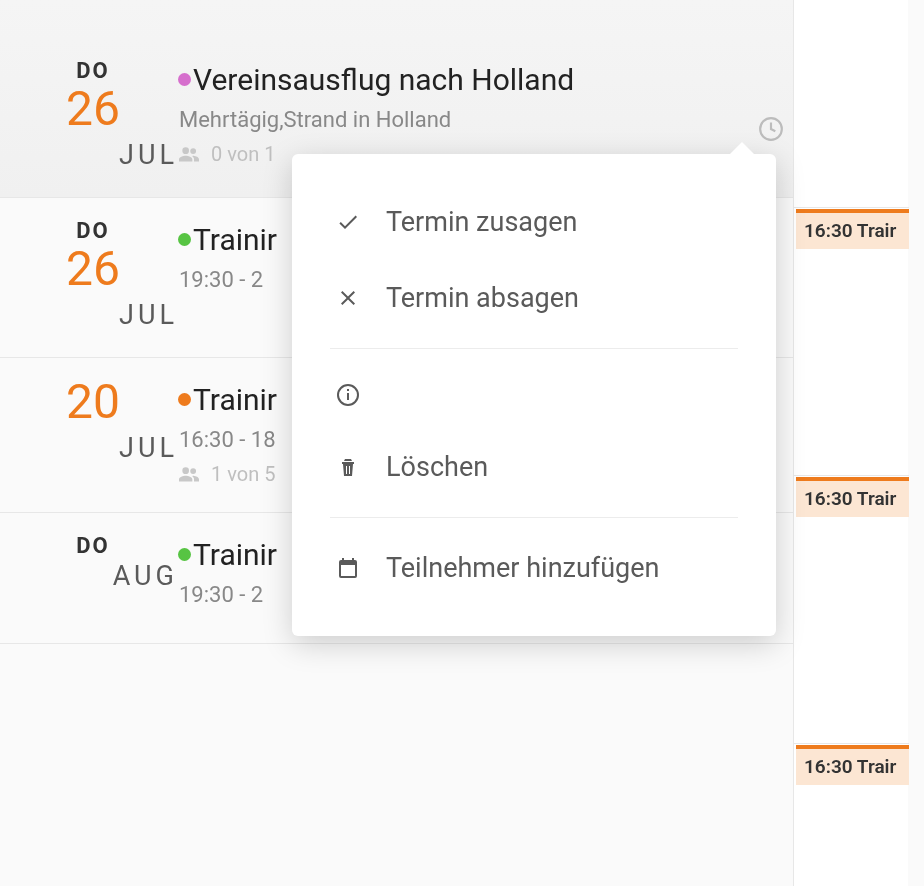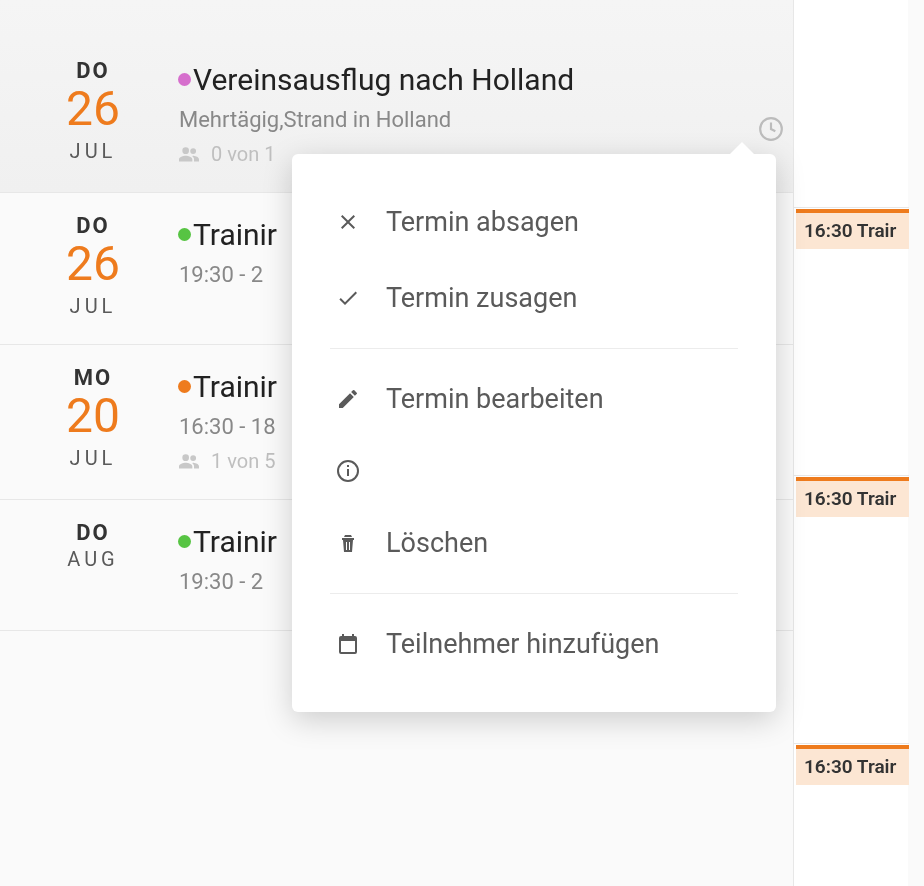--- a/index.html
+++ b/index.html
@@ -43,24 +43,25 @@
     margin-bottom: 2px;
   }
   .date-day {
     font-size: 48px;
     font-weight: 400;
     color: #ee7b1d;
     line-height: 1;
     margin-bottom: 6px;
   }
   .date-month {
-    font-size: 20px;
+    font-size: 27px;
     font-weight: 400;
     letter-spacing: 4px;
     color: #5a5a5a;
+    text-align: right;
   }
 
   .event-body {
     flex: 1;
     padding-right: 30px;
     padding-top: 4px;
   }
   .event-title-line {
     display: flex;
     align-items: center;
@@ -232,21 +233,20 @@
       <div class="event-title-line">
         <span class="dot green"></span>
         <span class="event-title">Trainir</span>
       </div>
       <div class="event-sub">19:30 - 2</div>
     </div>
   </div>
 
   <div class="event-row">
     <div class="date-col">
-      <div class="date-weekday">MO</div>
       <div class="date-day">20</div>
       <div class="date-month">JUL</div>
     </div>
     <div class="event-body">
       <div class="event-title-line">
         <span class="dot orange"></span>
         <span class="event-title">Trainir</span>
       </div>
       <div class="event-sub">16:30 - 18</div>
       <div class="event-attendees">
@@ -295,44 +295,36 @@
     <div class="right-chip" style="top:268px; transform:translateY(1px);">
       <span>16:30 Trair</span>
     </div>
   </div>
 </div>
 
 <div class="popup">
   <div class="popup-item">
     <span class="popup-icon">
       <svg viewBox="0 0 24 24">
+          <path d="M9 16.2 4.8 12l-1.4 1.4L9 19 21 7l-1.4-1.4z"></path>
+        </svg>
+    </span>
+    <span>Termin zusagen</span>
+  </div>
+  <div class="popup-item">
+    <span class="popup-icon">
+      <svg viewBox="0 0 24 24">
           <path d="M19 6.4 17.6 5 12 10.6 6.4 5 5 6.4 10.6 12 5 17.6 6.4 19 12 13.4 17.6 19 19 17.6 13.4 12z"></path>
         </svg>
     </span>
     <span>Termin absagen</span>
   </div>
-  <div class="popup-item">
-    <span class="popup-icon">
-      <svg viewBox="0 0 24 24">
-          <path d="M9 16.2 4.8 12l-1.4 1.4L9 19 21 7l-1.4-1.4z"></path>
-        </svg>
-    </span>
-    <span>Termin zusagen</span>
-  </div>
 
   <div class="popup-divider"></div>
 
-  <div class="popup-item">
-    <span class="popup-icon">
-      <svg viewBox="0 0 24 24">
-          <path d="M3 17.25V21h3.75L17.8 9.94l-3.75-3.75L3 17.25zM20.7 7.04a1 1 0 000-1.41l-2.34-2.34a1 1 0 00-1.41 0l-1.83 1.83 3.75 3.75 1.83-1.83z"></path>
-        </svg>
-    </span>
-    <span>Termin bearbeiten</span>
-  </div>
   <div class="popup-item">
     <span class="popup-icon">
       <svg viewBox="0 0 24 24">
           <path fill="none" stroke="#5a5a5a" stroke-width="2" d="M12 2a10 10 0 100 20 10 10 0 000-20z"></path>
           <path d="M11 10h2v7h-2zM11 6h2v2h-2z"></path>
         </svg>
     </span>
   </div>
   <div class="popup-item">
     <span class="popup-icon">

